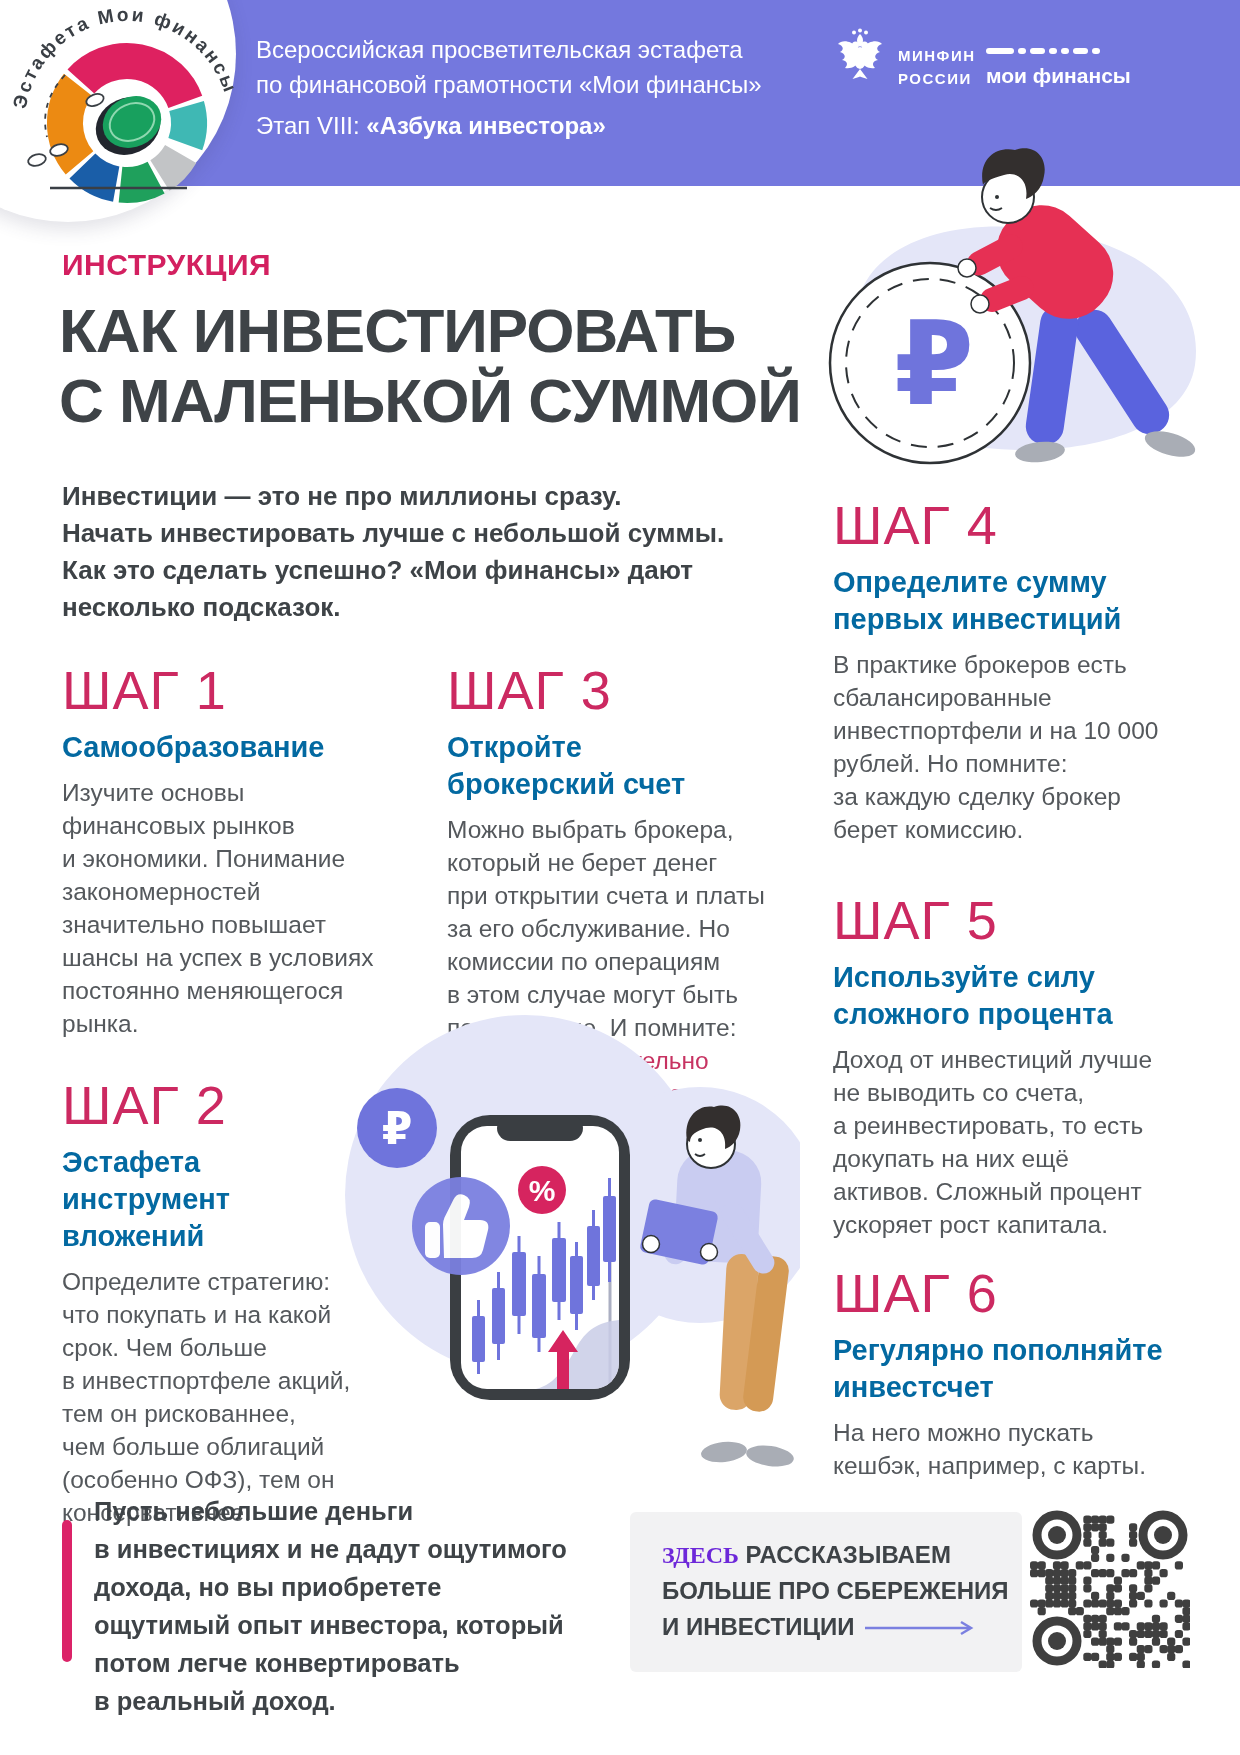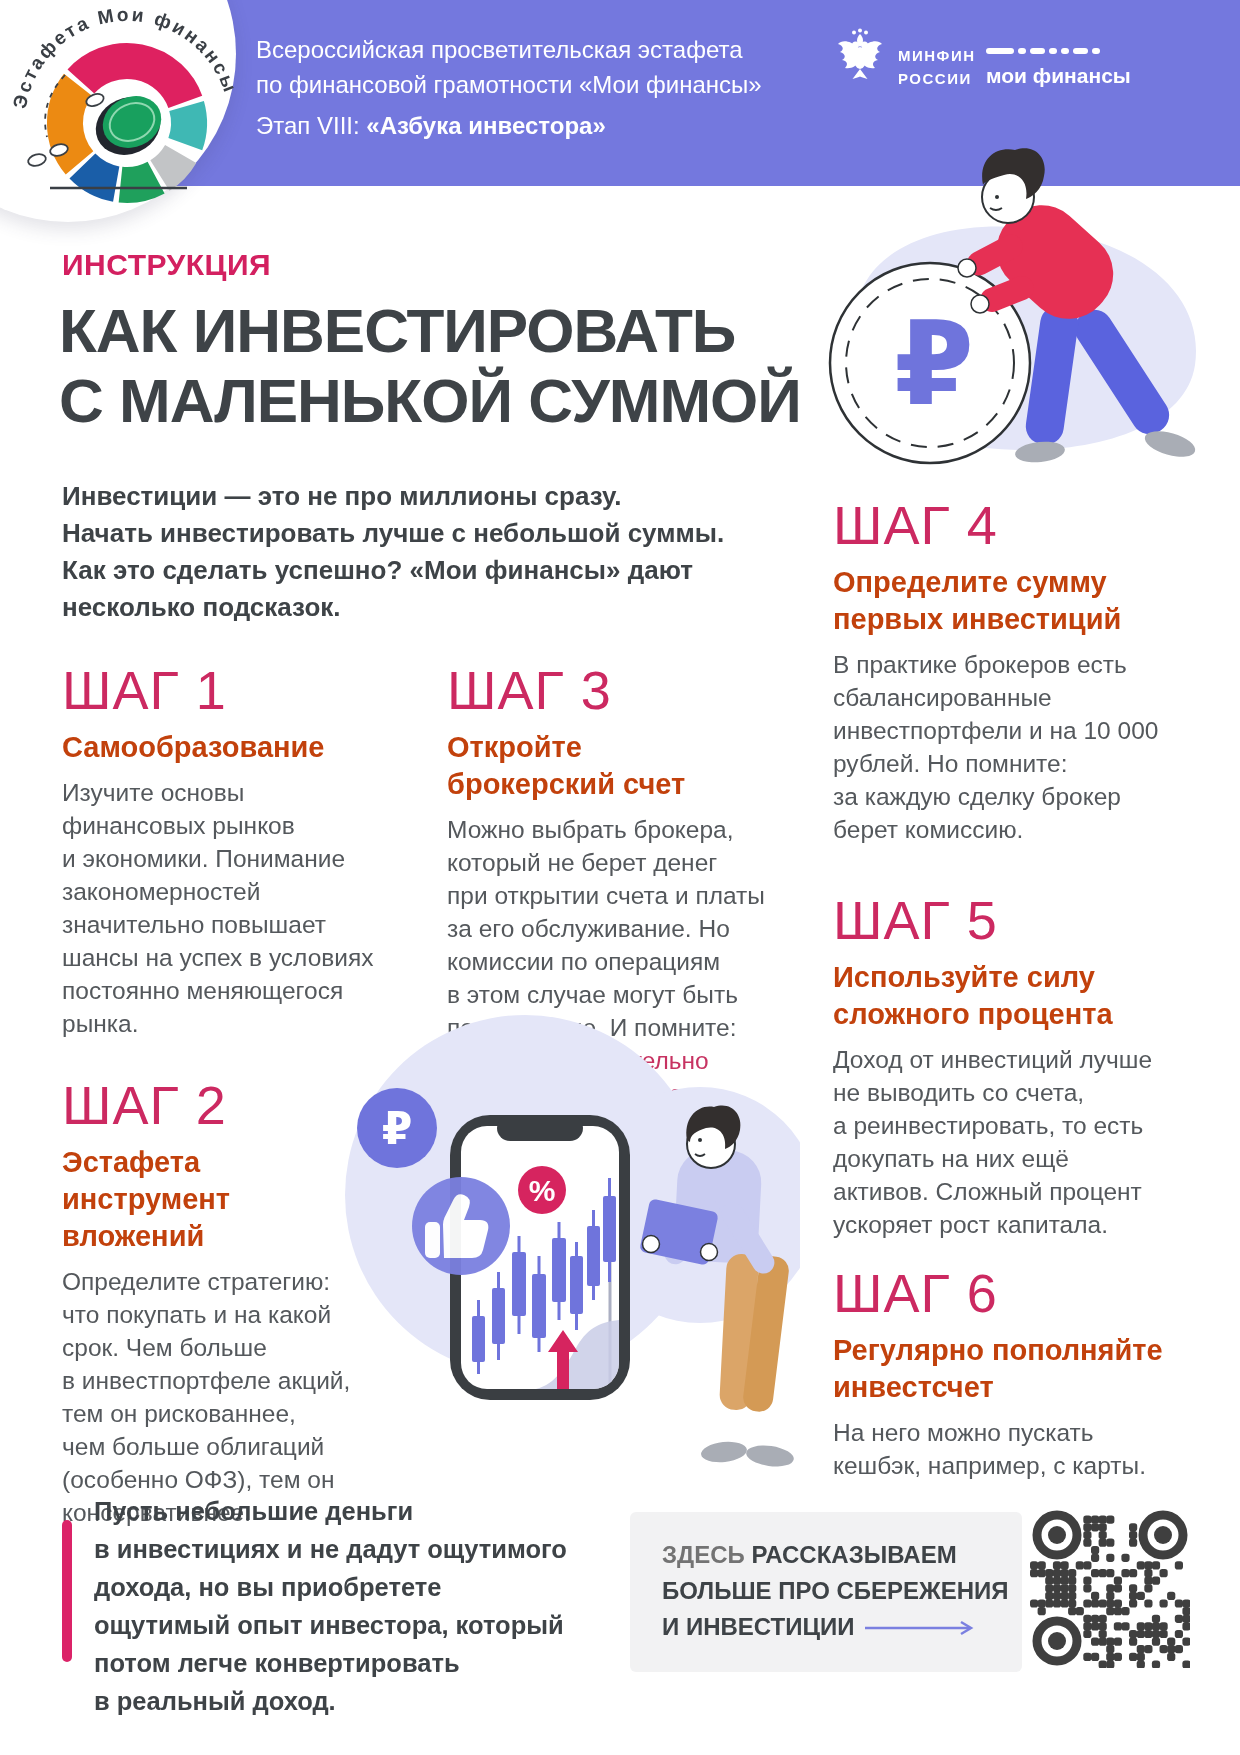--- a/index.html
+++ b/index.html
@@ -33,21 +33,21 @@
           color:#D32060;letter-spacing:.5px;}
   .title{position:absolute;left:59px;top:296px;font-size:62px;line-height:70px;font-weight:700;
          color:#3E4347;white-space:pre-line;letter-spacing:-1px;margin:0;}
   .lead{position:absolute;left:62px;top:478px;font-size:26px;line-height:37px;font-weight:700;
         color:#3E4347;white-space:pre-line;margin:0;}
 
   
   .step{position:absolute;width:380px;}
   .step-label{font-size:54px;font-weight:400;color:#CC2961;line-height:1;
               margin-bottom:12px;letter-spacing:1px;}
-  .step-title{font-size:29px;font-weight:700;color:#c2410c;line-height:37px;
+  .step-title{font-size:29px;font-weight:700;color:#0369a1;line-height:37px;
               margin:0 0 10px;white-space:pre-line;}
   .step-body{font-size:24.5px;line-height:33px;color:#54585C;margin:0;white-space:pre-line;}
   .step-accent{font-size:24.5px;line-height:33px;color:#C73362;margin:0;white-space:pre-line;}
   .s1{left:62px;top:663px;} .s2{left:62px;top:1058px;margin-top:20px;} .s3{left:447px;top:663px;}
   .s4{left:833px;top:498px;} .s5{left:833px;top:893px;} .s6{left:833px;top:1266px;}
 
   
   .illu-top{position:absolute;left:715px;top:120px;width:500px;height:350px;}
   .illu-center{position:absolute;left:330px;top:950px;width:470px;height:520px;}
   .illu-top svg,.illu-center svg{width:100%;height:100%;display:block;}
@@ -55,21 +55,21 @@
   
   .quote{position:absolute;left:62px;top:1492px;display:flex;}
   .quote-bar{width:10px;background:#DB2368;border-radius:5px;margin-top:28px;height:142px;flex:none;}
   .quote-text{margin:0 0 0 22px;font-size:25.5px;line-height:38px;font-weight:700;
               color:#3E4347;white-space:pre-line;}
 
   .cta-box{position:absolute;left:630px;top:1512px;width:392px;height:160px;
            background:#F2F2F3;border-radius:6px;}
   .cta-text{position:absolute;left:32px;top:25px;font-size:24px;line-height:36px;
             font-weight:700;color:#3E4347;white-space:pre-line;}
-  .cta-here{color:#737373;}
+  .cta-here{color:#6d28d9;font-family:Liberation Serif, serif;}
   .arrow-icon{display:inline-block;vertical-align:-1px;margin-left:10px;}
 
   .qr{position:absolute;left:1030px;top:1508px;width:160px;height:160px;}
   .qr svg{width:100%;height:100%;display:block;}
 
   .ruble{font-family:"DejaVu Sans","Liberation Sans",sans-serif;}
 </style>
 </head>
 <body>
 

